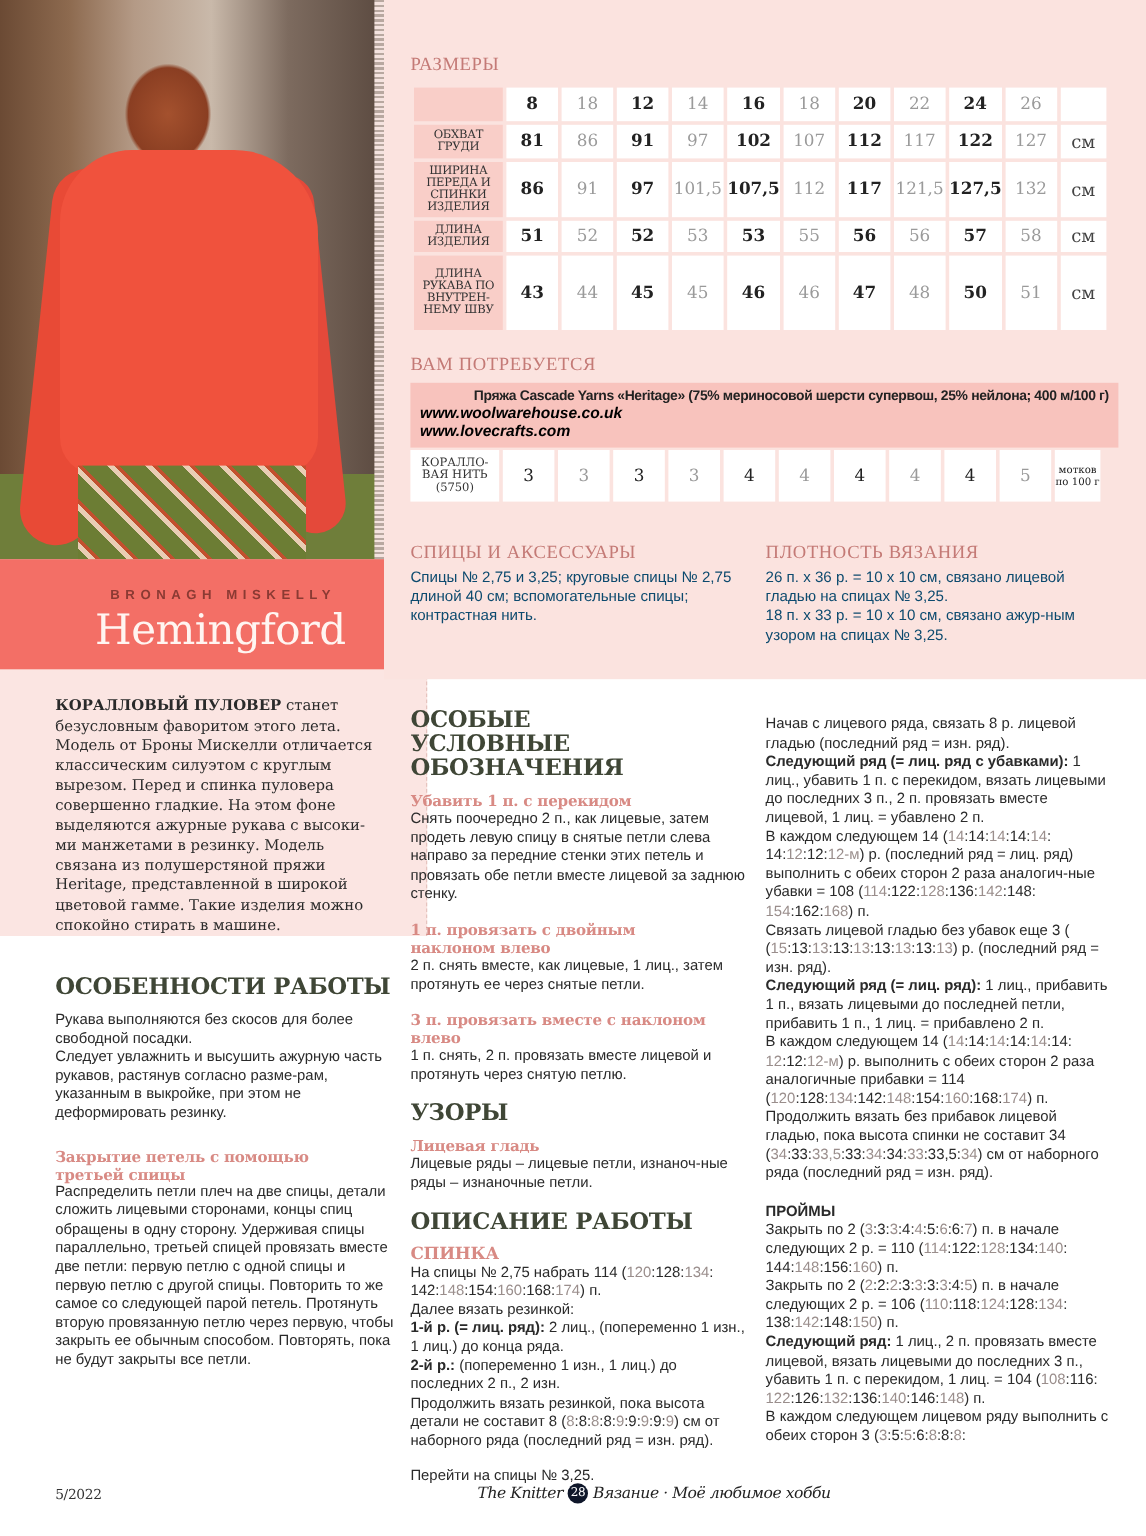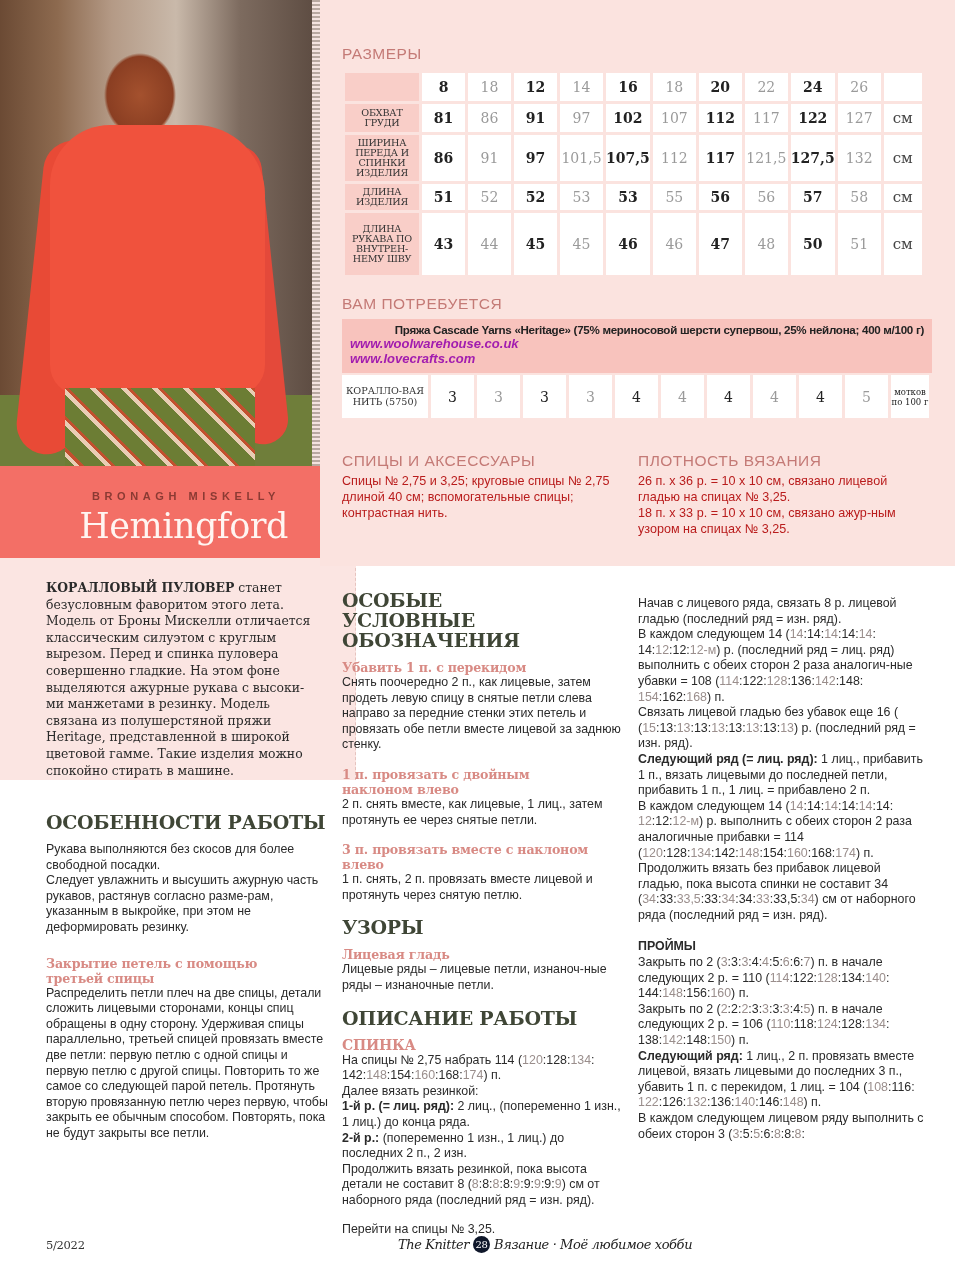--- a/index.html
+++ b/index.html
@@ -58,21 +58,21 @@
     font-family: "DejaVu Serif", serif; font-size: 12.4px; line-height: 16.6px; color: #2a2a2a;
   }
   .intro b { font-weight: bold; }
 
   
   .spec-panel {
     position: absolute; left: 320px; top: 0; width: 635px; height: 566px;
     background: #fbe3df;
   }
   .sec-title-pink {
-    font-family: Liberation Sans, sans-serif; color: #c47a76; font-size: 15.5px; letter-spacing: 0.5px;
+    font-family: Liberation Serif, serif; color: #c47a76; font-size: 15.5px; letter-spacing: 0.5px;
   }
   .h-sizes { position: absolute; left: 22px; top: 45px; }
   .h-need  { position: absolute; left: 22px; top: 295px; }
 
   table.sizes { position: absolute; left: 22px; top: 70px; border-collapse: separate; border-spacing: 3px; }
   table.sizes td {
     background: #ffffff; text-align: center; vertical-align: middle;
     font-family: "DejaVu Serif", serif; font-size: 14px; color: #222;
     width: 43px;
   }
@@ -83,34 +83,34 @@
   table.sizes td.blank-lbl { background: #f9cec8; }
   table.sizes td.b { font-weight: bold; }
   table.sizes td.l { color: #9a9a9a; font-weight: normal; }
   table.sizes td.unit { font-size: 15px; color: #444; width: 38px; text-align: center; }
 
   .yarn-box {
     position: absolute; left: 22px; top: 319px; width: 590px; height: 54px;
     background: #f8c3bd; padding: 4px 8px;
   }
   .yarn-desc { font-family: "Liberation Sans", sans-serif; font-weight: bold; font-size: 11.6px; color: #222; letter-spacing: -0.3px; text-align: right; }
-  .yarn-url { display: block; font-family: "Liberation Sans", sans-serif; font-weight: bold; font-style: italic; font-size: 13px; color: #a21caf; line-height: 15px; }
+  .yarn-url { display: block; font-family: "Liberation Sans", sans-serif; font-weight: bold; font-style: italic; font-size: 13px; color: #000000; line-height: 15px; }
 
   table.yarn { position: absolute; left: 22px; top: 375px; border-collapse: separate; border-spacing: 3px 0; margin-left:-3px; }
   table.yarn td {
     background: #ffffff; text-align: center; vertical-align: middle; height: 43px;
     font-family: "DejaVu Serif", serif; font-size: 14px; color: #222; width: 43px;
   }
-  table.yarn td.lbl { width: 86px; font-size: 9.6px; line-height: 10.5px; color: #333; }
+  table.yarn td.lbl { width: 74px; font-size: 9.6px; line-height: 10.5px; color: #333; }
   table.yarn td.l { color: #9a9a9a; }
   table.yarn td.unit { font-size: 8.5px; line-height: 10px; width: 38px; }
 
   .needles { position: absolute; left: 22px; top: 452px; width: 290px; }
   .gauge   { position: absolute; left: 318px; top: 452px; width: 290px; }
-  .needles p, .gauge p { font-family: "Liberation Sans", sans-serif; font-size: 12.6px; line-height: 16px; color: #b91c1c; margin-top: 3px; }
+  .needles p, .gauge p { font-family: "Liberation Sans", sans-serif; font-size: 12.6px; line-height: 16px; color: #0c4a6e; margin-top: 3px; }
 
   
   .col { position: absolute; font-family: "Liberation Sans", sans-serif; font-size: 12.4px; line-height: 15.6px; color: #2a2a2a; }
   .col p { margin: 0; }
   .h-dark {
     font-family: "DejaVu Serif", serif; font-weight: bold; color: #3f4636;
     font-size: 19px; line-height: 20px; letter-spacing: -0.3px;
   }
   .h-sub {
     font-family: "DejaVu Serif", serif; font-weight: bold; color: #d88a84;
@@ -298,22 +298,23 @@
   <p>Далее вязать резинкой:</p>
   <p><span class="bold">1-й р. (= лиц. ряд):</span><span> 2 лиц., (попеременно 1 изн., 1 лиц.) до конца ряда.</span></p>
   <p><span class="bold">2-й р.:</span><span> (попеременно 1 изн., 1 лиц.) до последних 2 п., 2 изн.</span></p>
   <p><span>Продолжить вязать резинкой, пока высота детали не составит 8 (</span><span class="gr">8</span>:<span>8</span>:<span class="gr">8</span>:<span>8</span>:<span class="gr">9</span>:<span>9</span>:<span class="gr">9</span>:<span>9</span>:<span class="gr">9</span><span>) см от наборного ряда (последний ряд = изн. ряд).</span></p>
   <div class="gap14"></div>
   <p>Перейти на спицы № 3,25.</p>
 </div>
 
 <div class="col col3">
   <p>Начав с лицевого ряда, связать 8 р. лицевой гладью (последний ряд = изн. ряд).</p>
+  <p><span class="bold">Следующий ряд (= лиц. ряд с убавками):</span><span> 1 лиц., убавить 1 п. с перекидом, вязать лицевыми до последних 3 п., 2 п. провязать вместе лицевой, 1 лиц. = убавлено 2 п.</span></p>
   <p><span>В каждом следующем 14 (</span><span class="gr">14</span>:<span>14</span>:<span class="gr">14</span>:<span>14</span>:<span class="gr">14</span>:<br><span>14</span>:<span class="gr">12</span>:<span>12</span>:<span class="gr">12-м</span><span>) р. (последний ряд = лиц. ряд) выполнить с обеих сторон 2 раза аналогич-ные убавки = 108 (</span><span class="gr">114</span>:<span>122</span>:<span class="gr">128</span>:<span>136</span>:<span class="gr">142</span>:<span>148</span>:<br><span class="gr">154</span>:<span>162</span>:<span class="gr">168</span><span>) п.</span></p>
-  <p><span>Связать лицевой гладью без убавок еще 16 (</span><br>(<span class="gr">15</span>:<span>13</span>:<span class="gr">13</span>:<span>13</span>:<span class="gr">13</span>:<span>13</span>:<span class="gr">13</span>:<span>13</span>:<span class="gr">13</span><span>) р. (последний ряд = изн. ряд).</span></p>
+  <p><span>Связать лицевой гладью без убавок еще 3 (</span><br>(<span class="gr">15</span>:<span>13</span>:<span class="gr">13</span>:<span>13</span>:<span class="gr">13</span>:<span>13</span>:<span class="gr">13</span>:<span>13</span>:<span class="gr">13</span><span>) р. (последний ряд = изн. ряд).</span></p>
   <p><span class="bold">Следующий ряд (= лиц. ряд):</span><span> 1 лиц., прибавить 1 п., вязать лицевыми до последней петли, прибавить 1 п., 1 лиц. = прибавлено 2 п.</span></p>
   <p><span>В каждом следующем 14 (</span><span class="gr">14</span>:<span>14</span>:<span class="gr">14</span>:<span>14</span>:<span class="gr">14</span>:<span>14</span>:<br><span class="gr">12</span>:<span>12</span>:<span class="gr">12-м</span><span>) р. выполнить с обеих сторон 2 раза аналогичные прибавки = 114 (</span><span class="gr">120</span>:<span>128</span>:<span class="gr">134</span>:<span>142</span>:<span class="gr">148</span>:<span>154</span>:<span class="gr">160</span>:<span>168</span>:<span class="gr">174</span><span>) п.</span></p>
   <p><span>Продолжить вязать без прибавок лицевой гладью, пока высота спинки не составит 34 (</span><span class="gr">34</span>:<span>33</span>:<span class="gr">33,5</span>:<span>33</span>:<span class="gr">34</span>:<span>34</span>:<span class="gr">33</span>:<span>33,5</span>:<span class="gr">34</span><span>) см от наборного ряда (последний ряд = изн. ряд).</span></p>
   <div class="gap16"></div>
   <p class="bold">ПРОЙМЫ</p>
   <p><span>Закрыть по 2 (</span><span class="gr">3</span>:<span>3</span>:<span class="gr">3</span>:<span>4</span>:<span class="gr">4</span>:<span>5</span>:<span class="gr">6</span>:<span>6</span>:<span class="gr">7</span><span>) п. в начале следующих 2 р. = 110 (</span><span class="gr">114</span>:<span>122</span>:<span class="gr">128</span>:<span>134</span>:<span class="gr">140</span>:<br><span>144</span>:<span class="gr">148</span>:<span>156</span>:<span class="gr">160</span><span>) п.</span></p>
   <p><span>Закрыть по 2 (</span><span class="gr">2</span>:<span>2</span>:<span class="gr">2</span>:<span>3</span>:<span class="gr">3</span>:<span>3</span>:<span class="gr">3</span>:<span>4</span>:<span class="gr">5</span><span>) п. в начале следующих 2 р. = 106 (</span><span class="gr">110</span>:<span>118</span>:<span class="gr">124</span>:<span>128</span>:<span class="gr">134</span>:<br><span>138</span>:<span class="gr">142</span>:<span>148</span>:<span class="gr">150</span><span>) п.</span></p>
   <p><span class="bold">Следующий ряд:</span><span> 1 лиц., 2 п. провязать вместе лицевой, вязать лицевыми до последних 3 п., убавить 1 п. с перекидом, 1 лиц. = 104 (</span><span class="gr">108</span>:<span>116</span>:<br><span class="gr">122</span>:<span>126</span>:<span class="gr">132</span>:<span>136</span>:<span class="gr">140</span>:<span>146</span>:<span class="gr">148</span><span>) п.</span></p>
   <p><span>В каждом следующем лицевом ряду выполнить с обеих сторон 3 (</span><span class="gr">3</span>:<span>5</span>:<span class="gr">5</span>:<span>6</span>:<span class="gr">8</span>:<span>8</span>:<span class="gr">8</span><span>:</span></p>
 </div>

